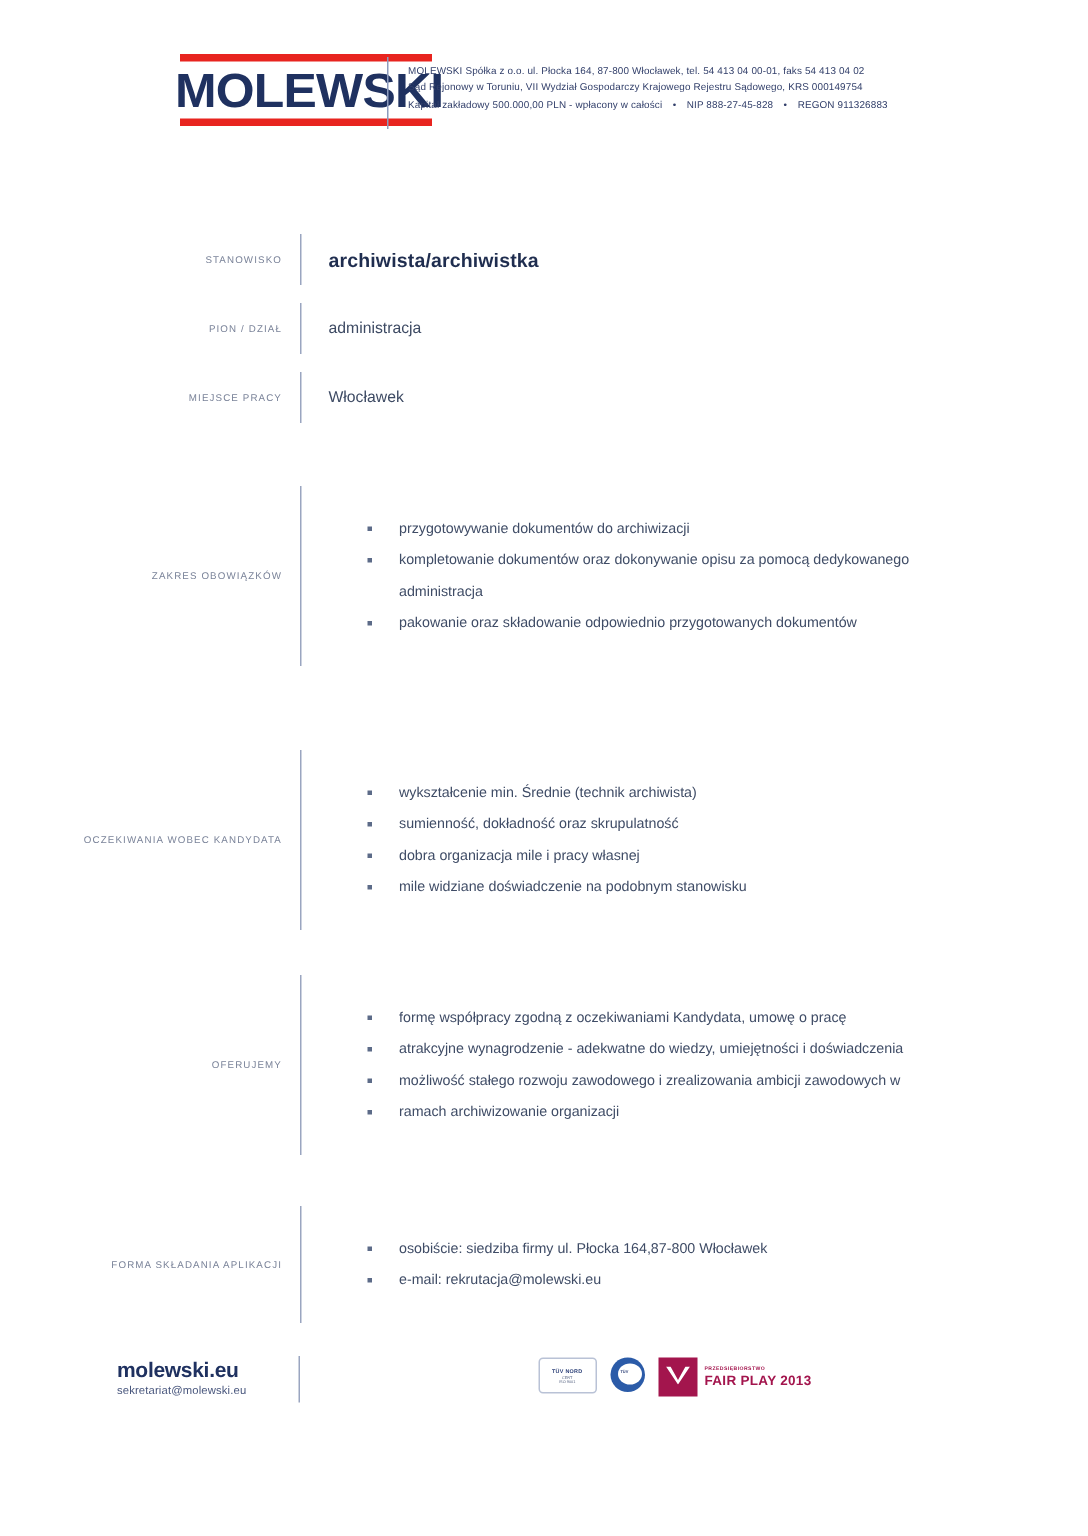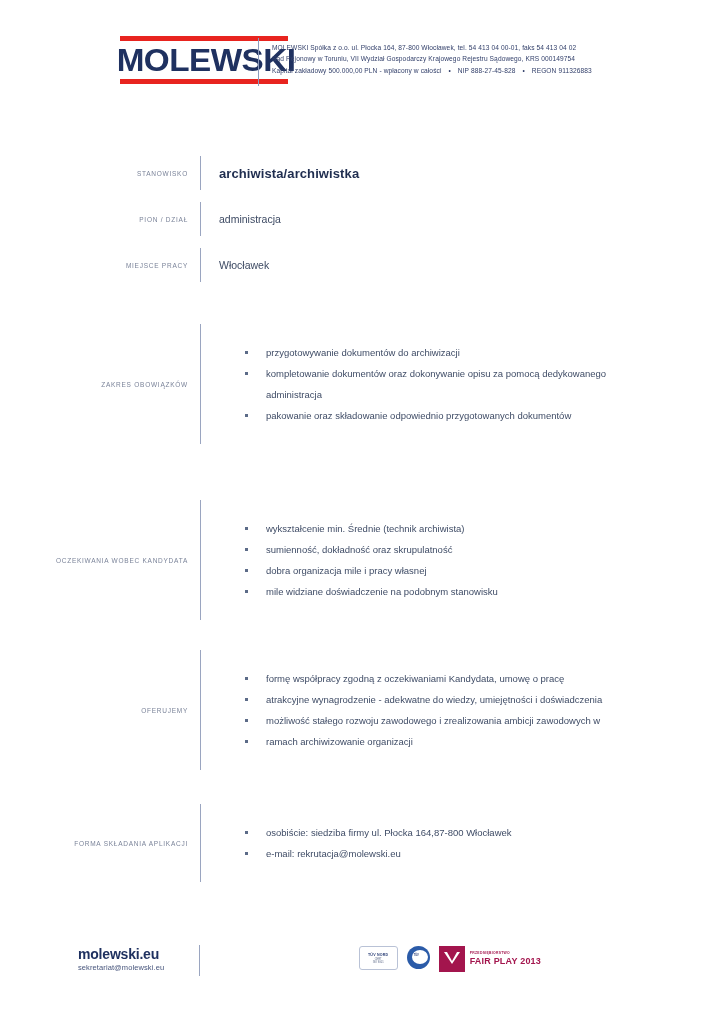--- a/index.html
+++ b/index.html
@@ -151,21 +151,21 @@
 
   .gap-a { height: 36px; }
   .gap-b { height: 56px; }
   .gap-c { height: 30px; }
   .gap-d { height: 34px; }
 
   
   .footer {
     position: absolute;
     left: 0;
-    top: 932px;
+    top: 891px;
     width: 603px;
     height: 70px;
   }
   .footer-logo {
     position: absolute;
     left: 78px;
     top: 14px;
   }
   .footer-domain {
     font-size: 14px;

